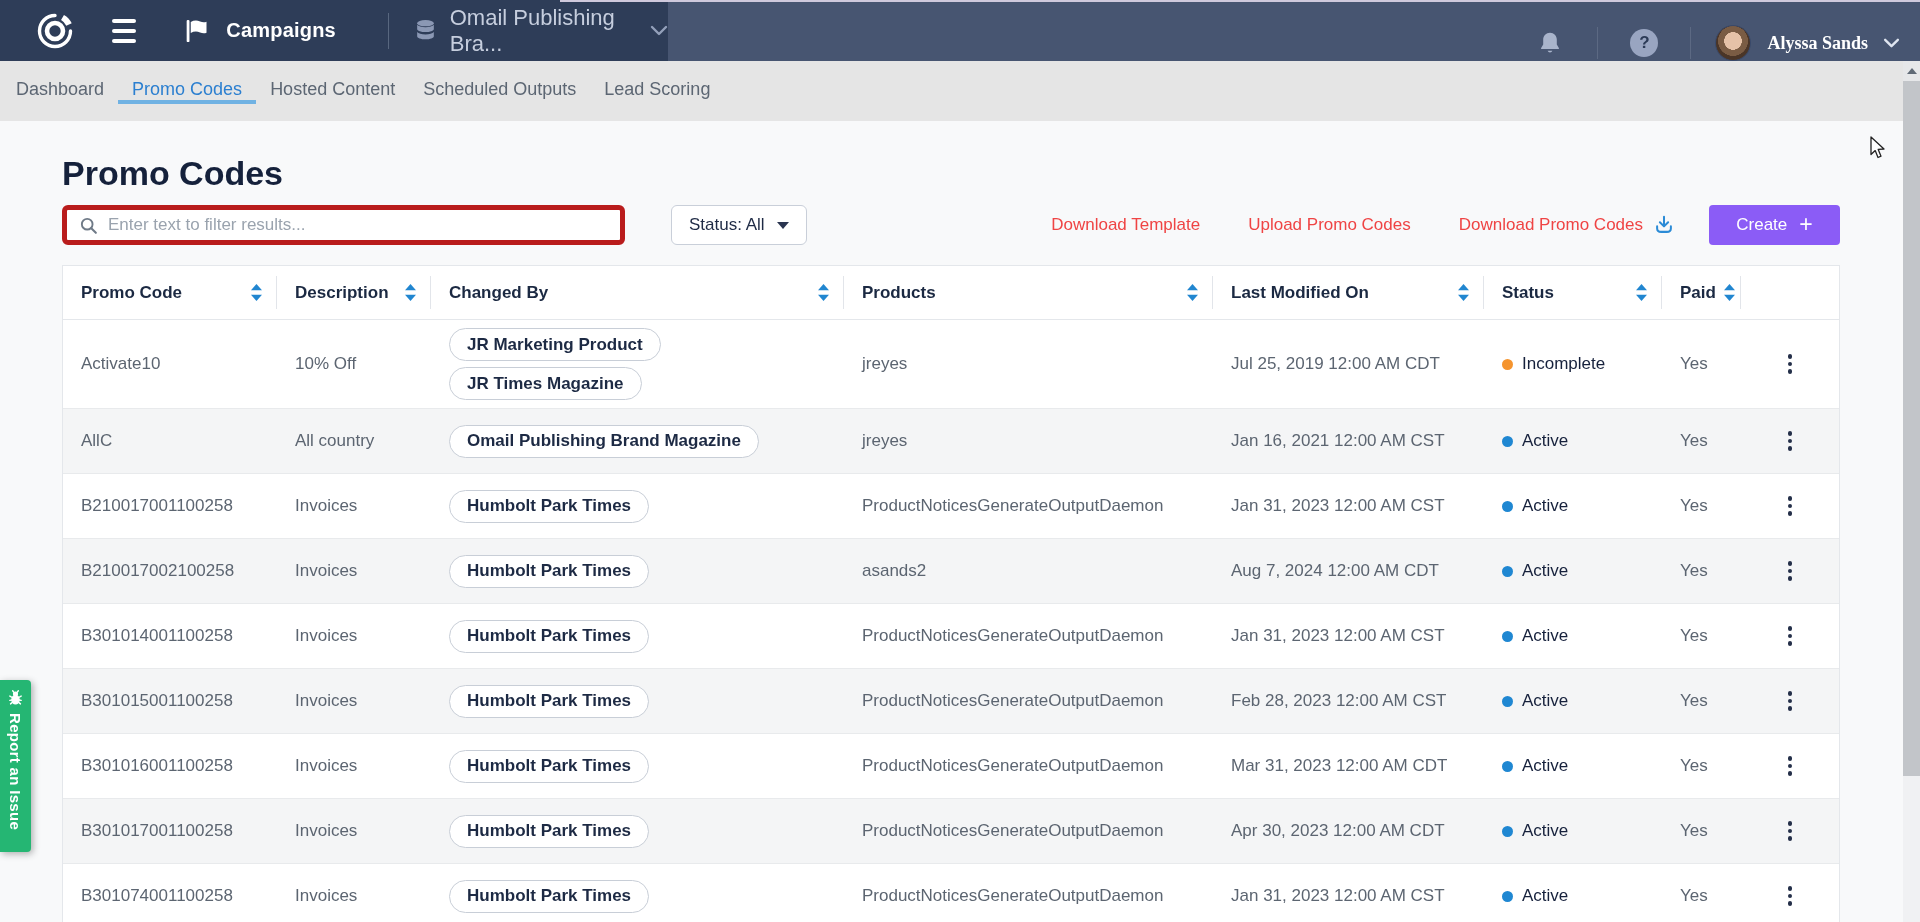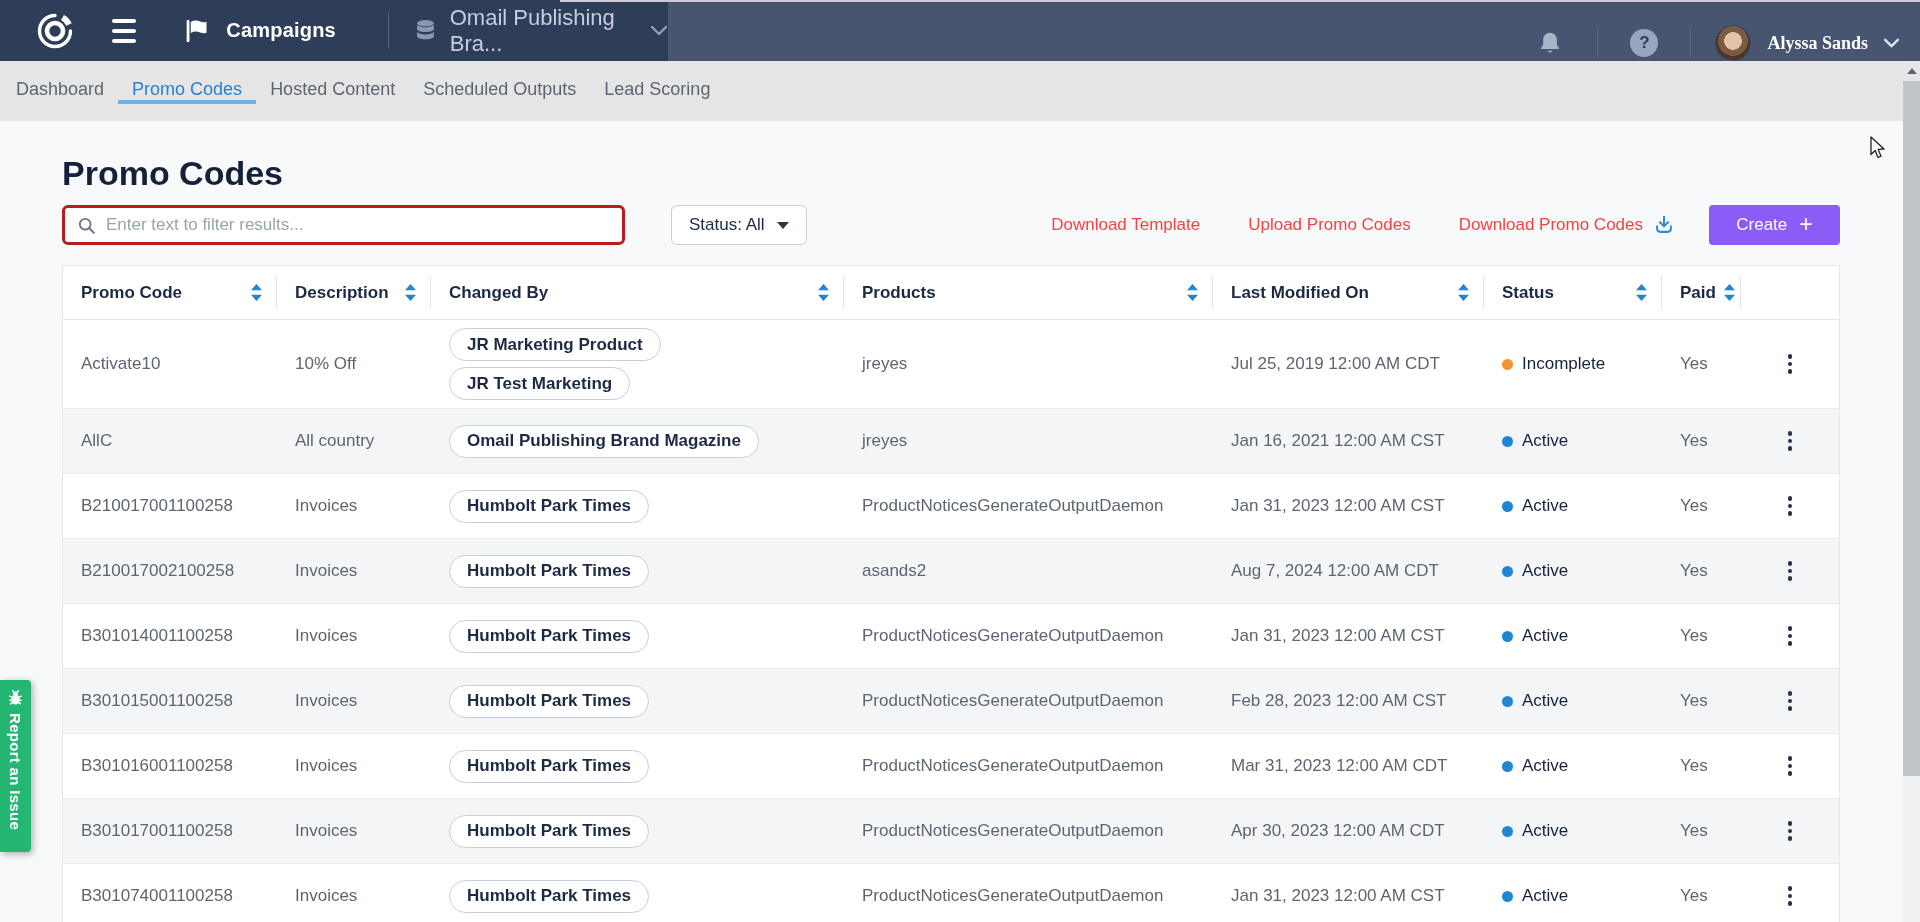--- a/index.html
+++ b/index.html
@@ -37,21 +37,21 @@
   
   .tabbar { position:absolute; top:61px; left:0; width:1920px; height:60px; background:#e5e5e5; display:flex; align-items:center; padding-left:2px; }
   .tab { padding:0 14px; display:flex; align-items:center; font-size:18px; color:#5c6673; cursor:pointer; border-bottom:4px solid transparent; }
   .tab.active { color:#2b7fd0; border-bottom-color:#70b2e3; font-weight:400; }
 
   
   .main { position:absolute; top:121px; left:0; width:1920px; height:801px; }
   .page-title { margin:32px 0 0 62px; font-size:34px; font-weight:700; color:#15213b; line-height:40px; }
 
   .controls { margin:12px 0 0 62px; width:1778px; height:40px; display:flex; align-items:center; }
-  .search-box { width:563px; height:40px; background:#fff; border:3px solid #b91c1c; border-radius:6px;
+  .search-box { width:563px; height:40px; background:#fff; border:5px solid #b91c1c; border-radius:6px;
                 display:flex; align-items:center; padding:0 12px; }
   .search-box svg { flex:none; }
   .search-box input { border:none; outline:none; flex:1; margin-left:10px; font-size:17px; font-family:inherit; color:#3c4654; background:transparent; }
   .search-box input::placeholder { color:#9aa3ae; }
   .status-btn { margin-left:46px; height:40px; padding:0 17px; background:#fff; border:1px solid #c9cfd9; border-radius:6px;
                 display:flex; align-items:center; gap:12px; font-size:17px; color:#1e2a45; cursor:pointer; }
   .caret-down { width:0; height:0; border-left:6px solid transparent; border-right:6px solid transparent; border-top:7px solid #2a3550; }
   .top-links { margin-left:auto; display:flex; align-items:center; }
   .tlink { color:#ef4444; font-size:17px; cursor:pointer; margin-left:48px; display:flex; align-items:center; gap:10px; }
   .tlink:first-child { margin-left:0; }
@@ -271,21 +271,21 @@
           <span></span>
         </div>
       </div>
     <div class="tbody">
         <div class="trow">
           <div class="td">Activate10</div>
           <div class="td">10% Off</div>
           <div class="td products">
             <span class="pill-stack">
               <span class="pill">JR Marketing Product</span>
-              <span class="pill">JR Test Marketing</span>
+              <span class="pill">JR Times Magazine</span>
             </span>
           </div>
           <div class="td">jreyes</div>
           <div class="td">Jul 25, 2019 12:00 AM CDT</div>
           <div class="td">
             <span class="status-dot" style="background:#f5942e"></span>
             <span class="status-label">Incomplete</span>
           </div>
           <div class="td">Yes</div>
           <div class="td actions">

